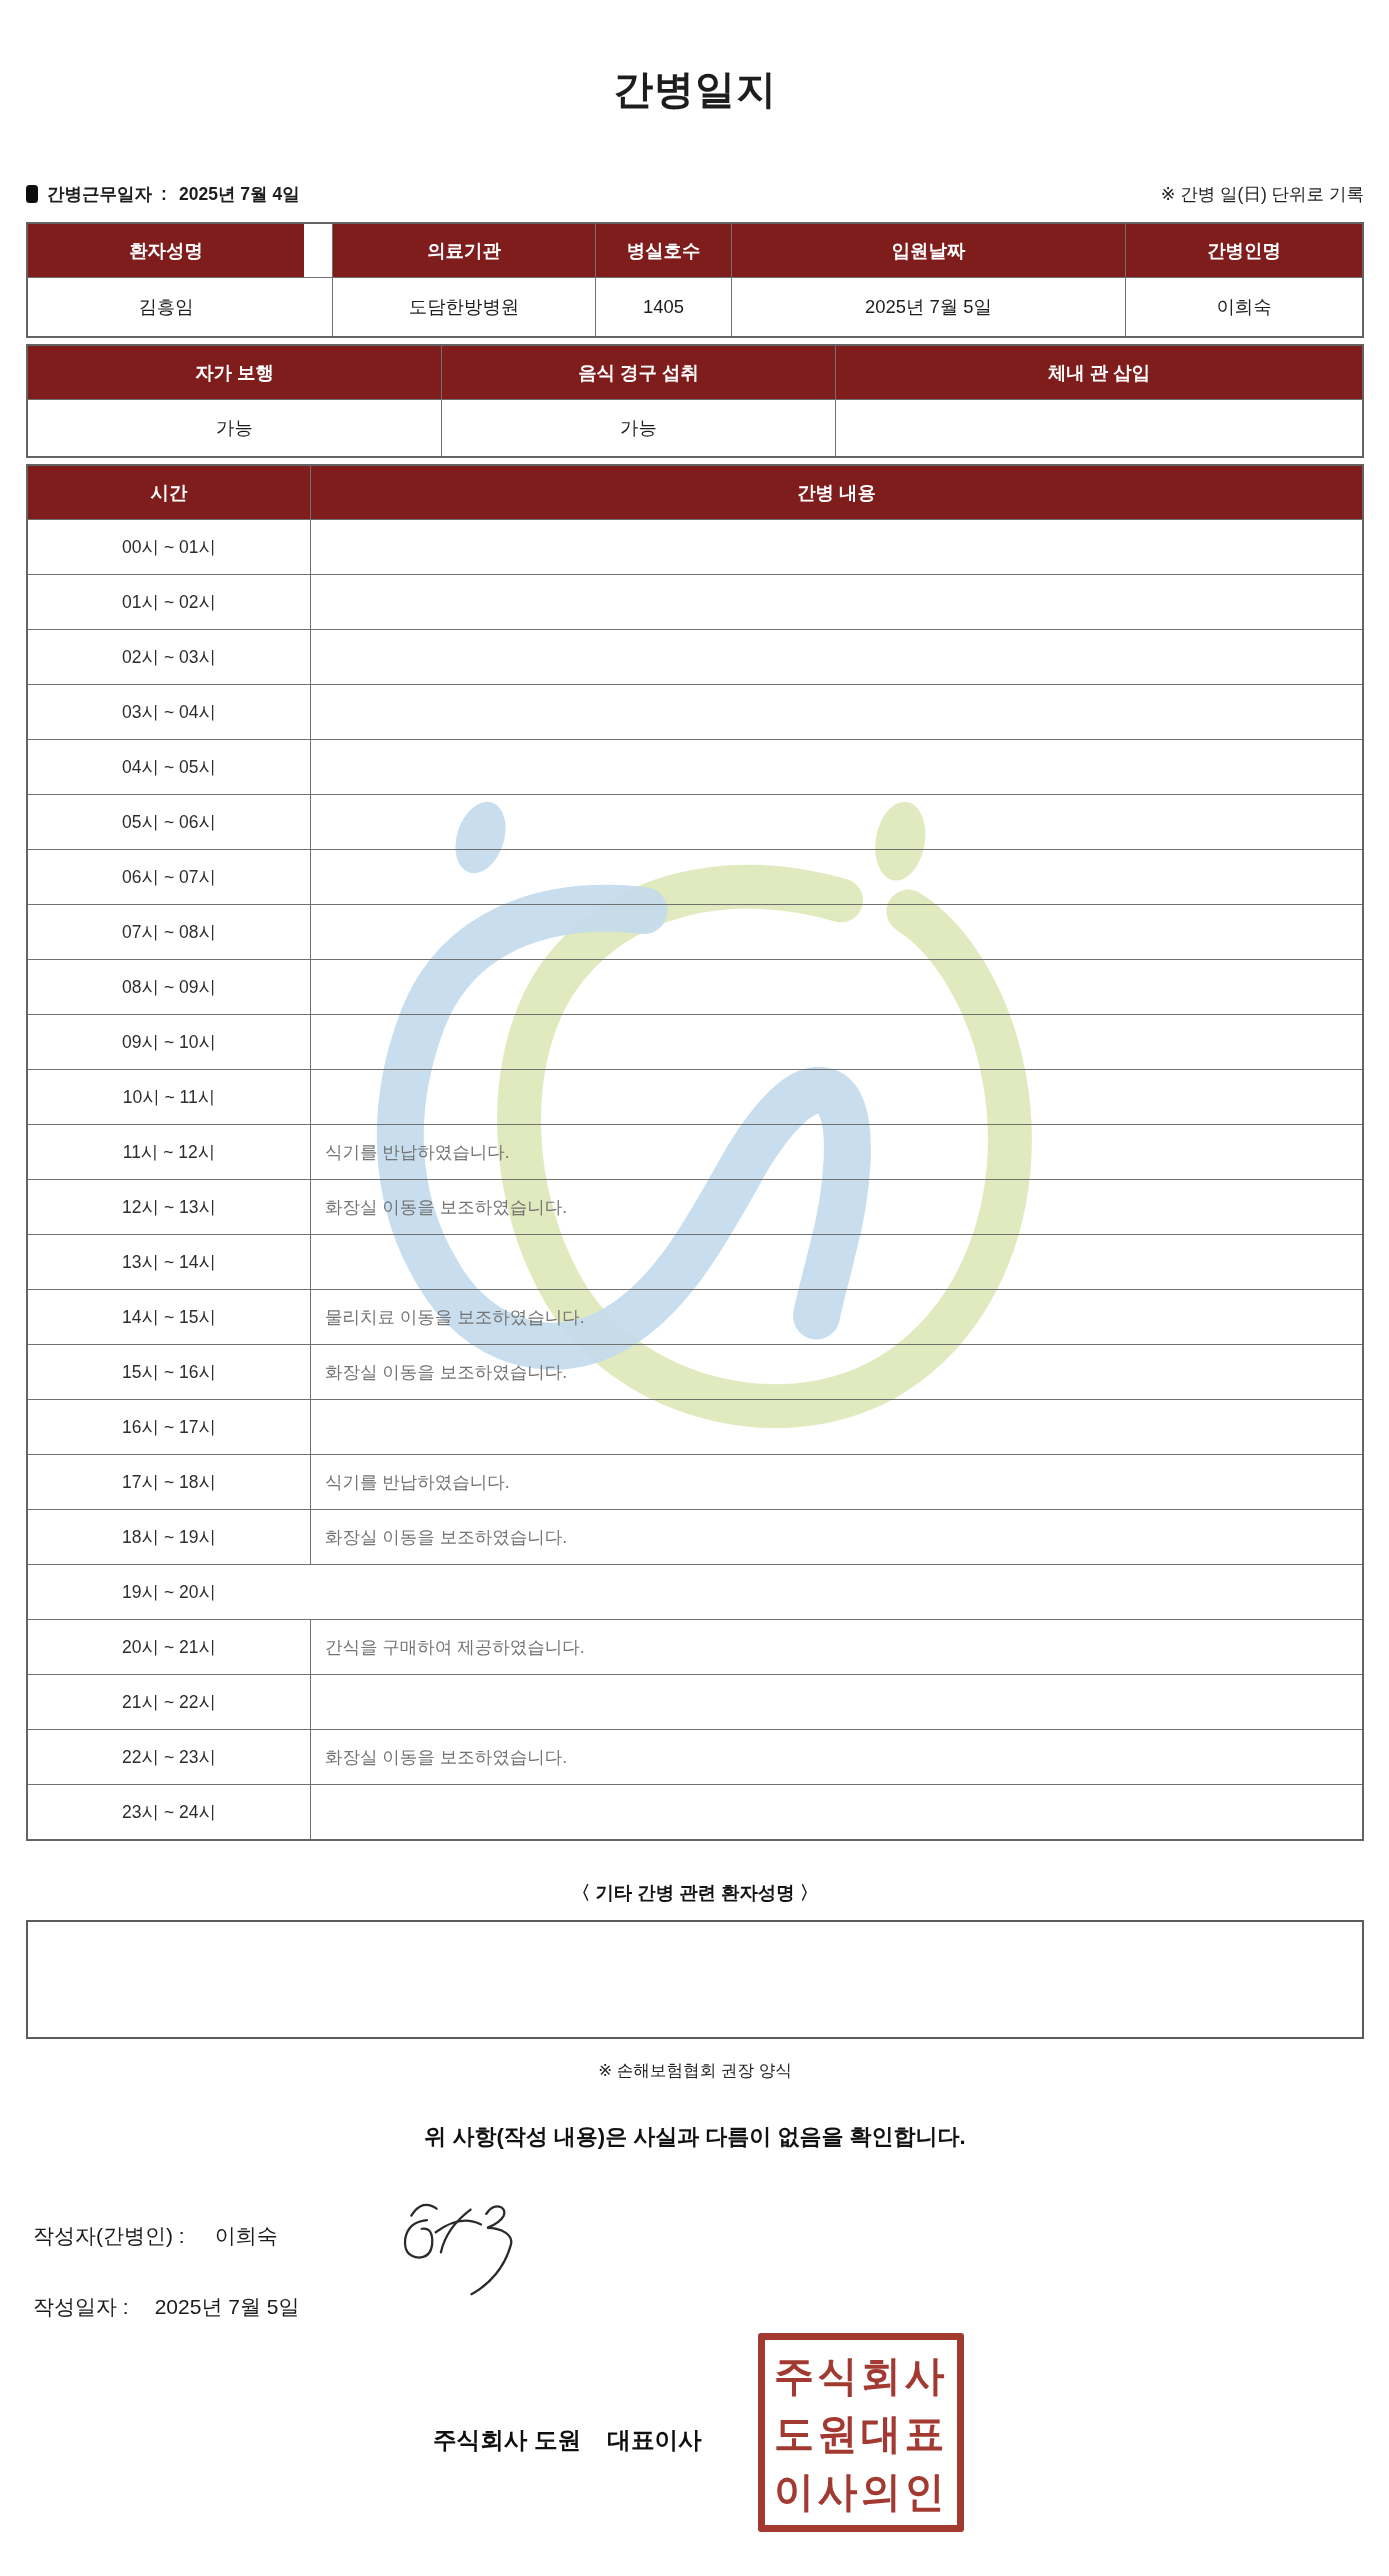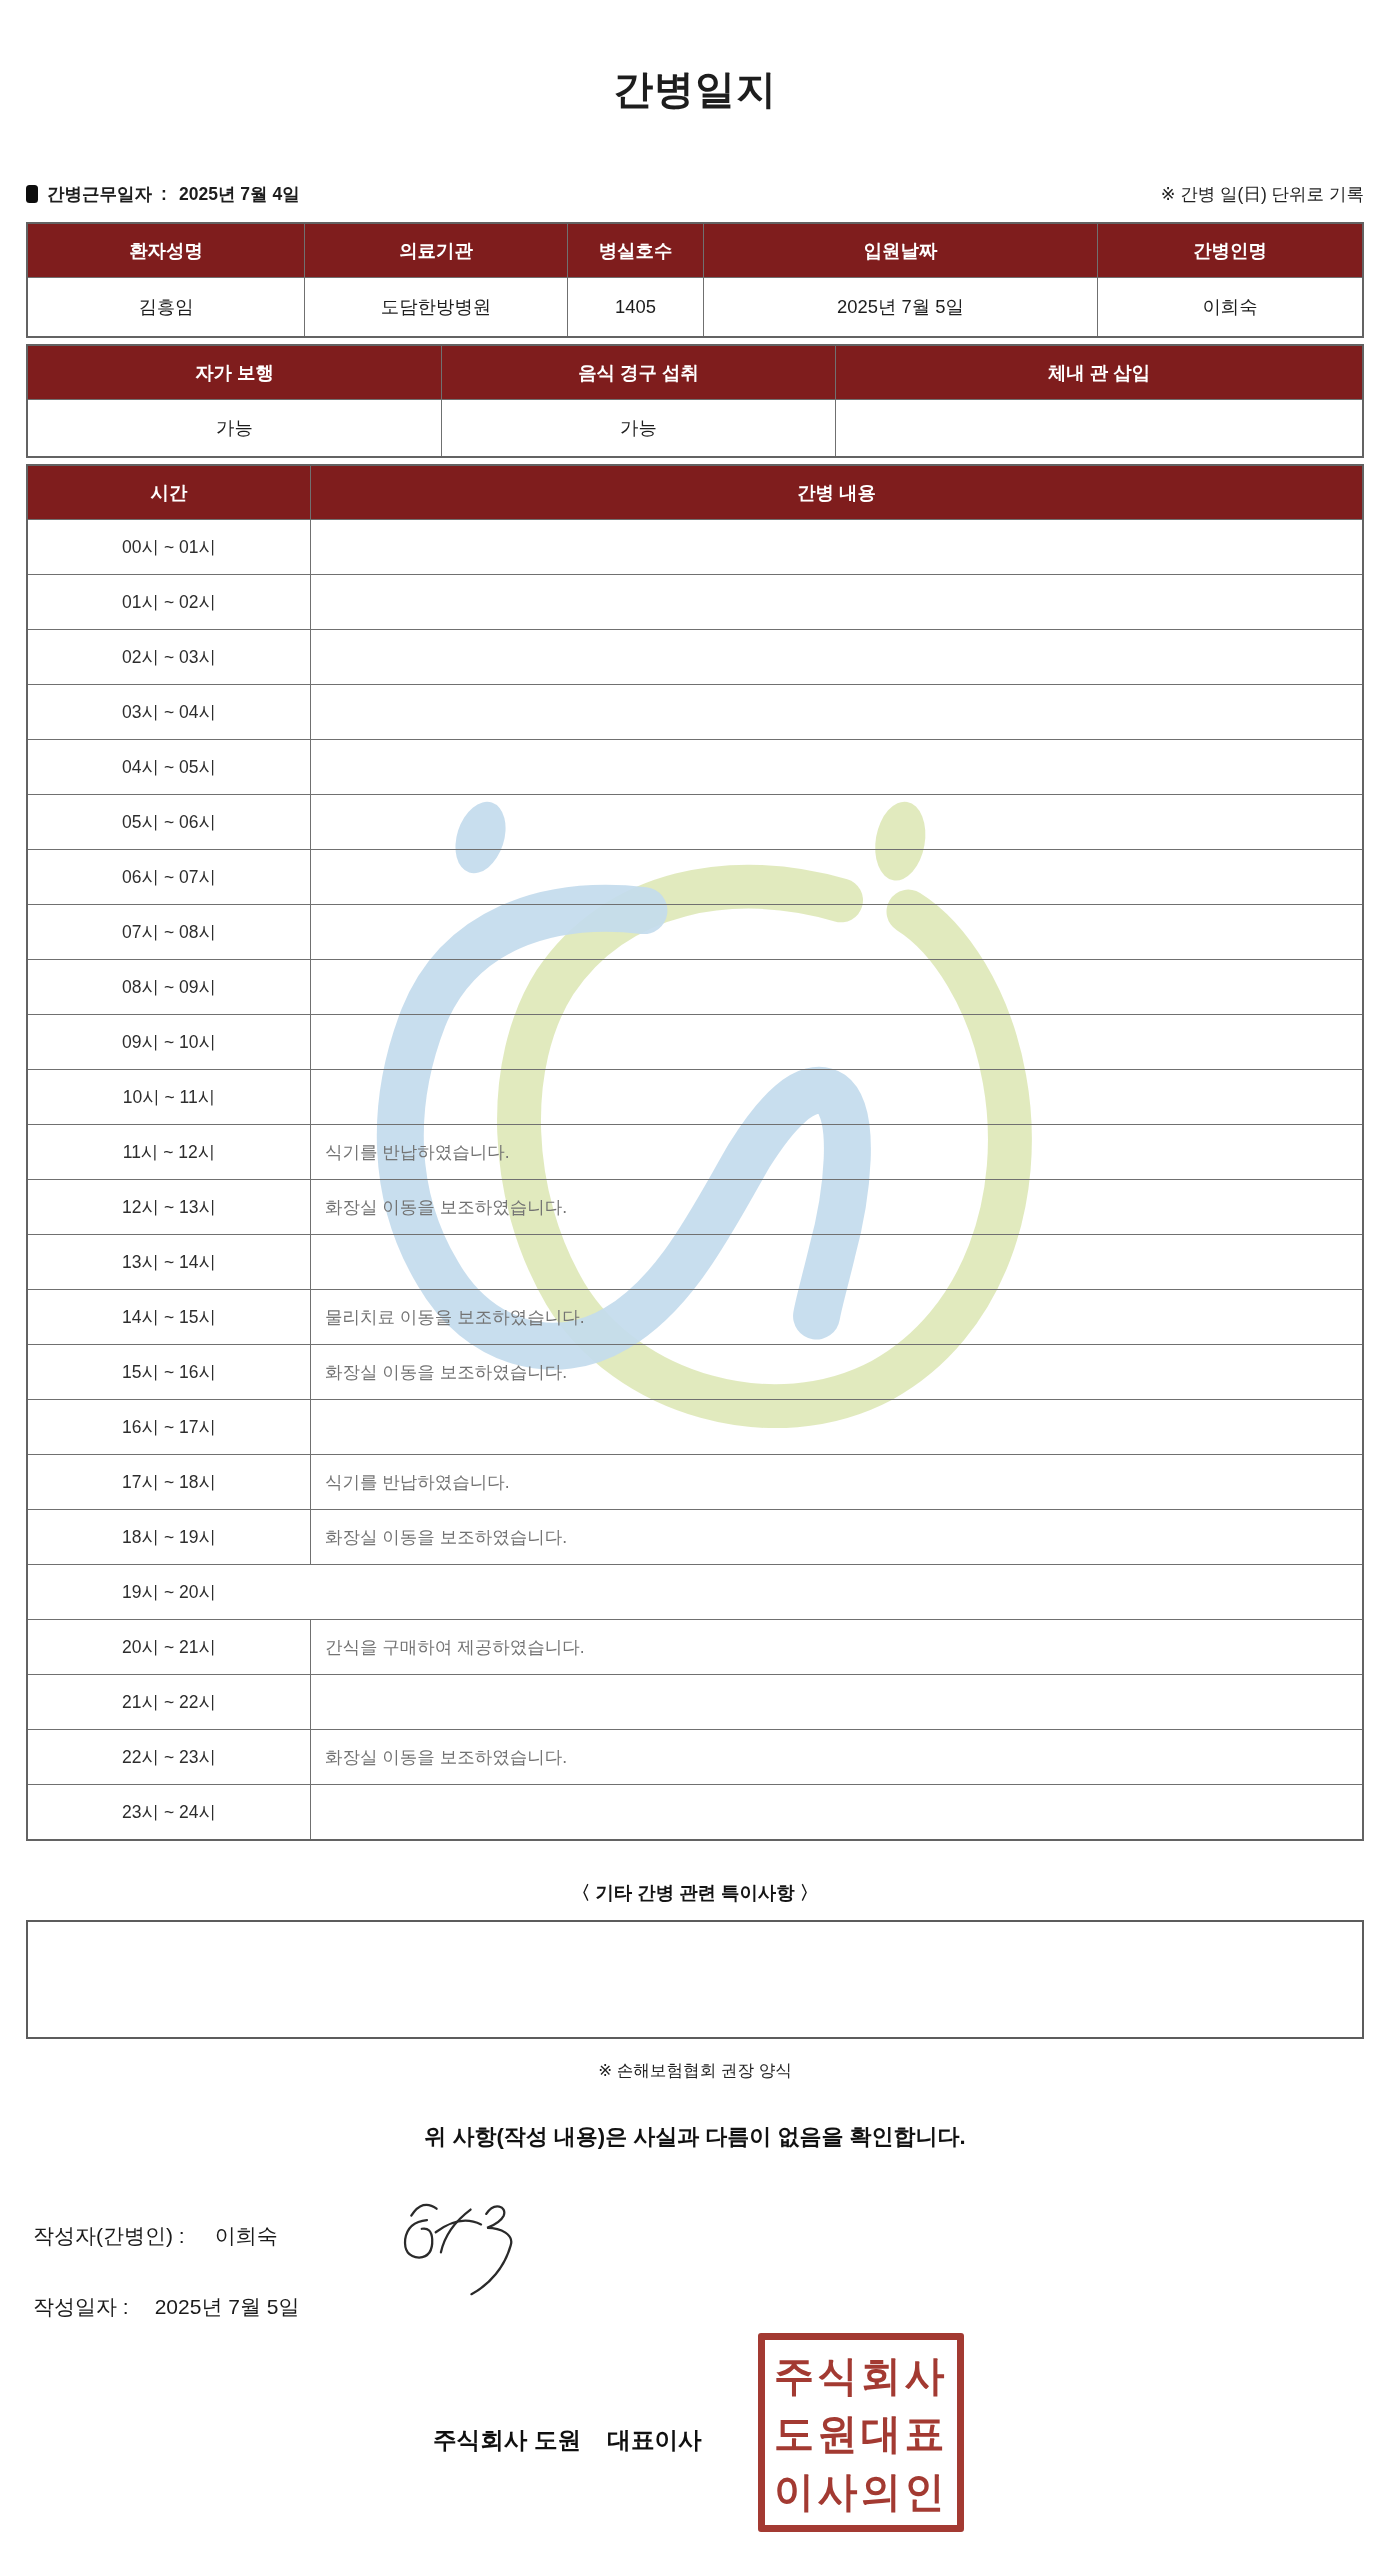--- a/index.html
+++ b/index.html
@@ -29,21 +29,21 @@
   .td { display:flex; align-items:center; justify-content:center; text-align:center;
         border-left:1.8px solid #707070; min-width:0; }
   .td:first-child { border-left:none; }
   .thead { background:#7f1d1d; color:#ffffff; font-weight:bold; font-size:18.4px; }
   .tdata { background:transparent; color:#1d1d1d; font-size:18.4px; }
   .row-sep { border-top:1.8px solid #707070; }
 
   .t1 { margin-top:15.8px; }
   .t1 .thead { height:53px; }
   .t1 .tdata { height:58px; }
-  .t1 .c1 { width:276px; } .t1 .c2 { width:263px; } .t1 .c3 { width:136px; }
+  .t1 .c1 { width:276px; } .t1 .c2 { width:263px;margin-left:28px; } .t1 .c3 { width:136px; }
   .t1 .c4 { width:394px; } .t1 .c5 { flex:1; }
 
   .t2 { margin-top:6.1px; }
   .t2 .thead { height:53px; }
   .t2 .tdata { height:56px; }
   .t2 .c1 { width:413px; } .t2 .c2 { width:394px; } .t2 .c3 { flex:1; }
 
   .t3 { margin-top:6.1px; }
   .t3 .thead { height:53px; }
   .t3 .time-col { width:282px; }
@@ -255,21 +255,21 @@
         <div class="td content-col content-cell">화장실 이동을 보조하였습니다.</div>
       </div>
 
       <div class="tr row-sep log-row">
         <div class="td time-col time-cell">23시 ~ 24시</div>
         <div class="td content-col content-cell"></div>
       </div>
     </div>
     </div>
 
-    <div class="notes-title">〈 기타 간병 관련 특이사항 〉</div>
+    <div class="notes-title">〈 기타 간병 관련 환자성명 〉</div>
     <div class="notes-box"></div>
     <div class="form-note">※ 손해보험협회 권장 양식</div>
 
     <div class="confirm-line">위 사항(작성 내용)은 사실과 다름이 없음을 확인합니다.</div>
 
     <div class="writer-line">
       <span>작성자(간병인) :</span>
       <span class="writer-name">이희숙</span>
       <svg class="signature-svg" width="149" height="109" viewBox="0 0 170 125" aria-hidden="true">
         <g fill="none" stroke="#2a2a2a" stroke-width="2.6" stroke-linecap="round">

